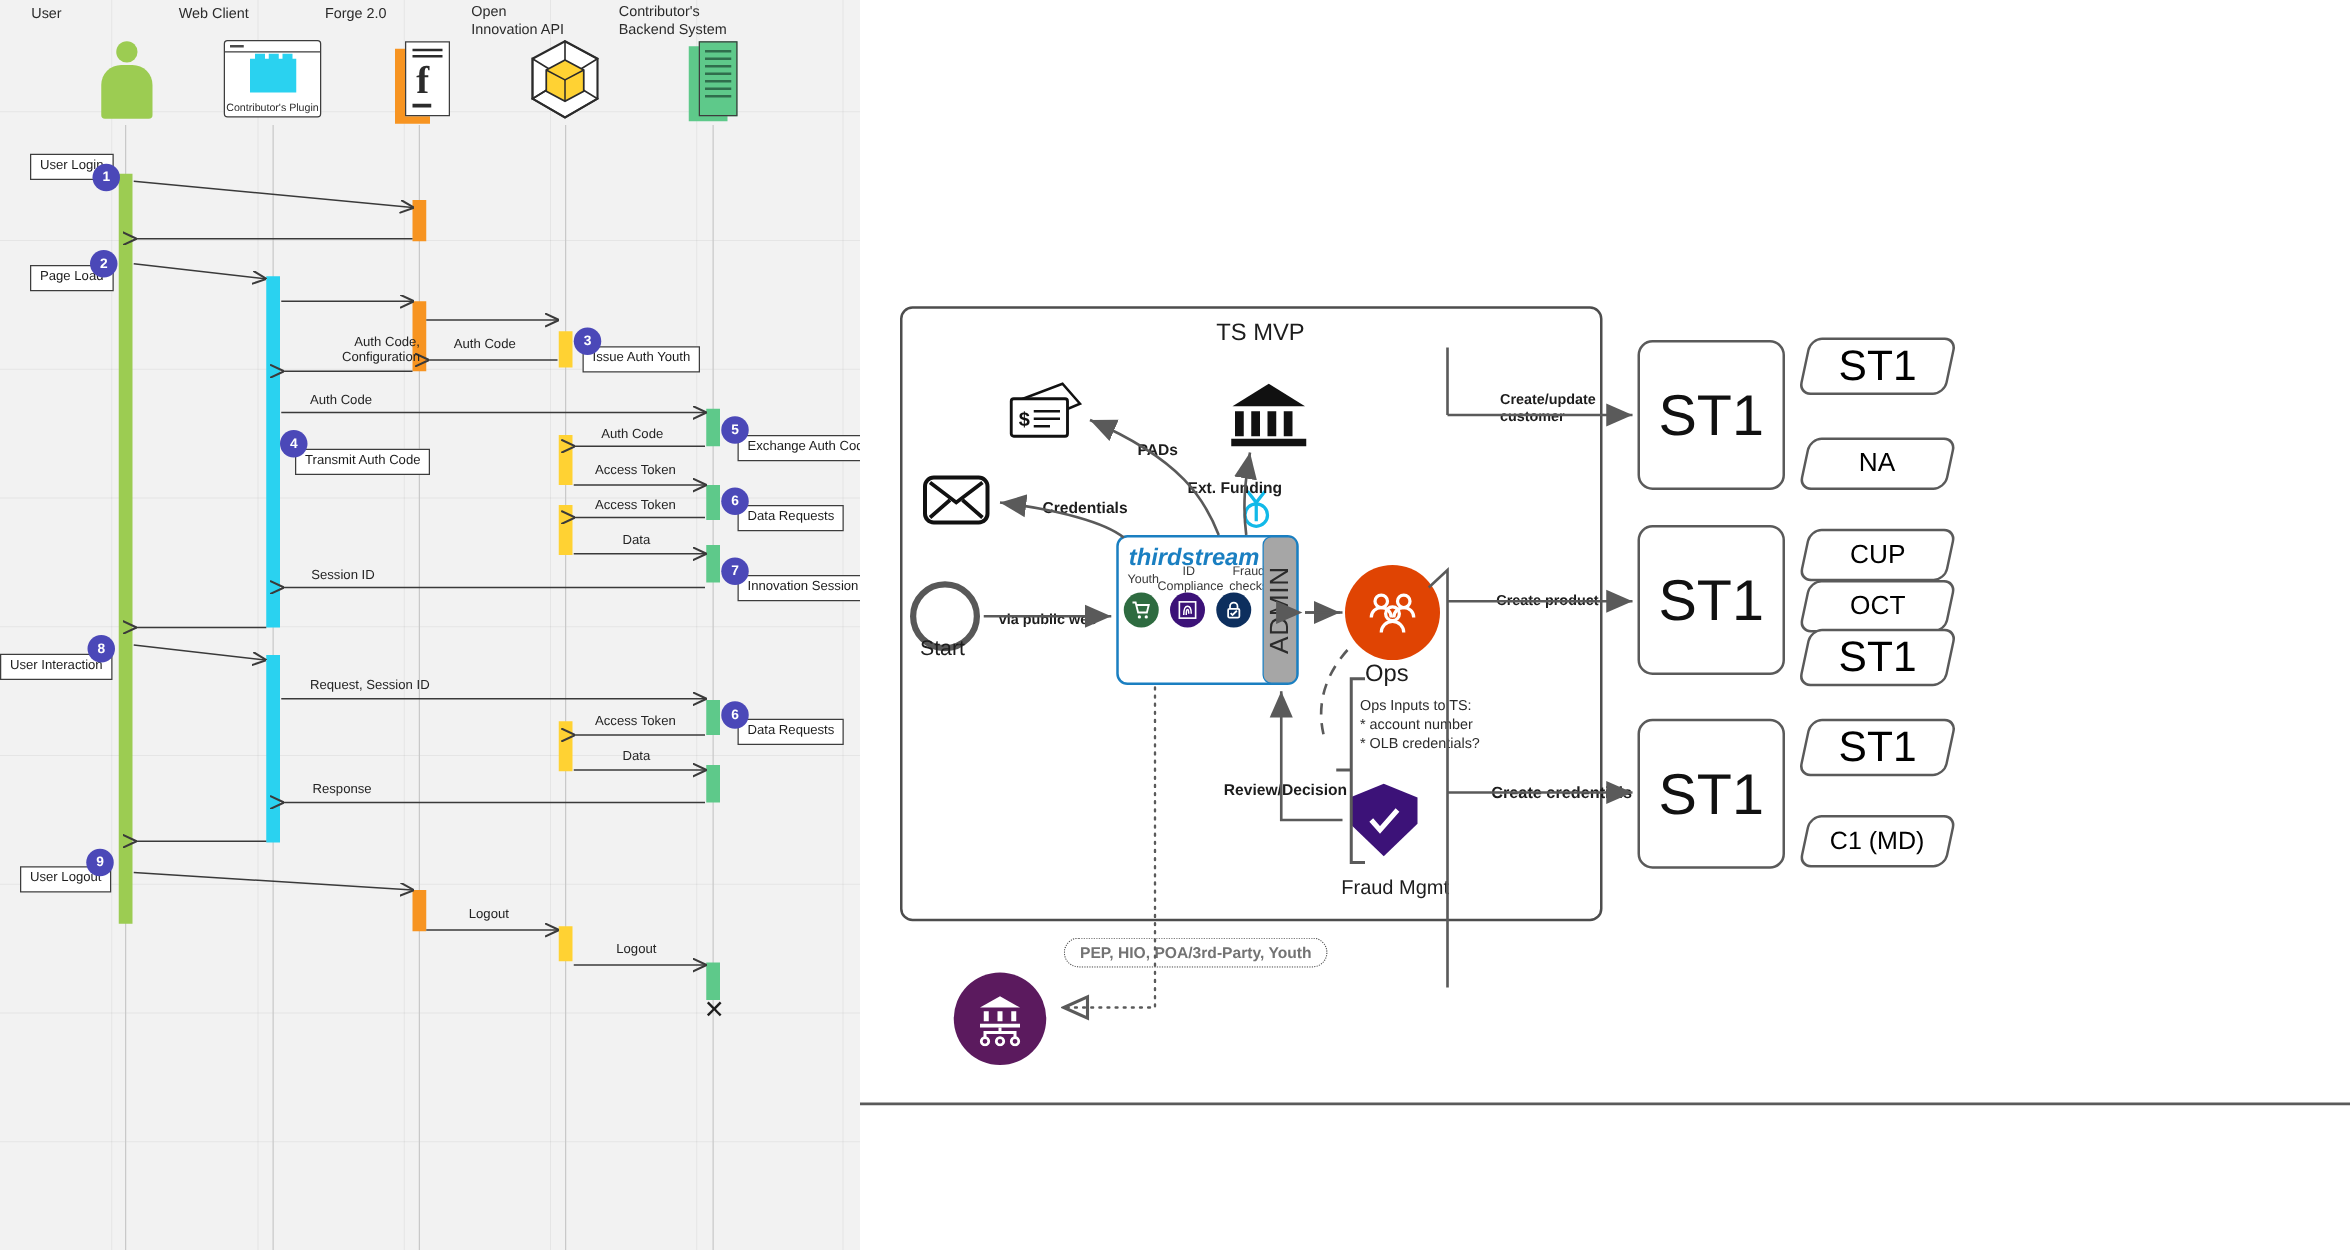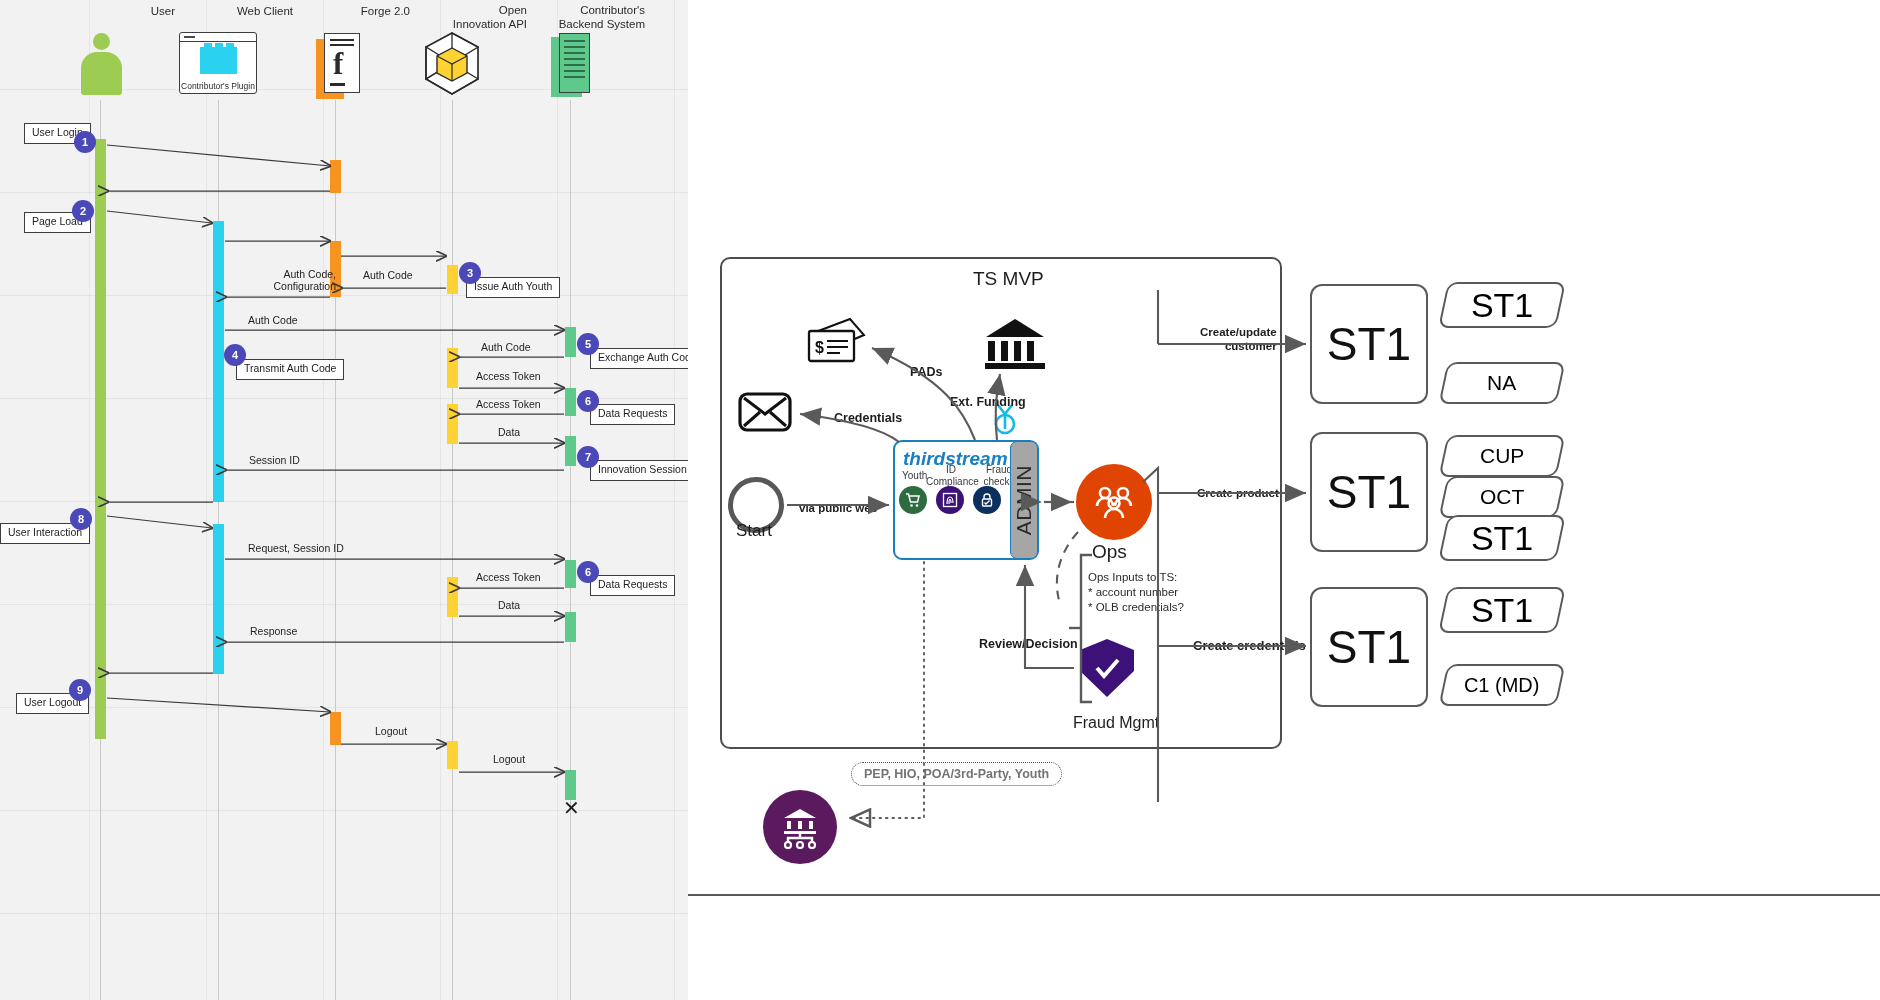--- a/index.html
+++ b/index.html
@@ -20,21 +20,21 @@
   }
   #left-grid{
     position:absolute; inset:0;
     background-image:
       linear-gradient(to right, rgba(0,0,0,0.055) 1px, transparent 1px),
       linear-gradient(to bottom, rgba(0,0,0,0.055) 1px, transparent 1px);
     background-size:117px 103px;
     background-position:-28px -14px;
   }
   .lifeline-head{
-    position:absolute; text-align:right; width:150px;
+    position:absolute; text-align:left; width:150px;
     font-size:11.5px; color:#2b2b2b; line-height:1.15; font-weight:400;
   }
   .lifeline-line{
     position:absolute; width:1px; background:#c9c9c9; top:100px; bottom:0;
   }
   
   .actor-icon{ position:absolute; width:46px; height:62px; }
   .actor-head{ position:absolute; left:15px; top:0; width:17px; height:17px;
      border-radius:50%; background:#9ccc52;}
   .actor-body{ position:absolute; left:3px; top:19px; width:41px; height:43px;
@@ -71,25 +71,25 @@
     display:flex; align-items:center; justify-content:center;
   }
   .msg-label{
     position:absolute; font-size:10.5px; color:#242424; white-space:nowrap;
     line-height:1.18; text-align:right; font-weight:500;
   }
   .xmark{ position:absolute; font-size:20px; color:#1d1d1d; line-height:1; }
 
   
   #right-panel{
-    position:absolute; left:688px; top:12px; width:1192px; height:976px;
+    position:absolute; left:688px; top:0; width:1192px; height:976px;
     background:#ffffff; overflow:hidden;
   }
   .rp-text{ position:absolute; color:#1d1d1d; white-space:pre; }
-  .bold-lbl{ font-weight:700; font-size:13px; color:#1d1d1d;text-align:right; }
+  .bold-lbl{ font-weight:700; font-size:13px; color:#1d1d1d; }
   .ts-box{
     position:absolute; border:2.2px solid #4d4d4d; border-radius:10px;
     background:#fff;
   }
   .st-box{
     position:absolute; border:2.2px solid #5a5a5a; border-radius:12px;
     background:#fff; display:flex; align-items:center; justify-content:center;
     font-size:46px; color:#111;
   }
   .par-box{

